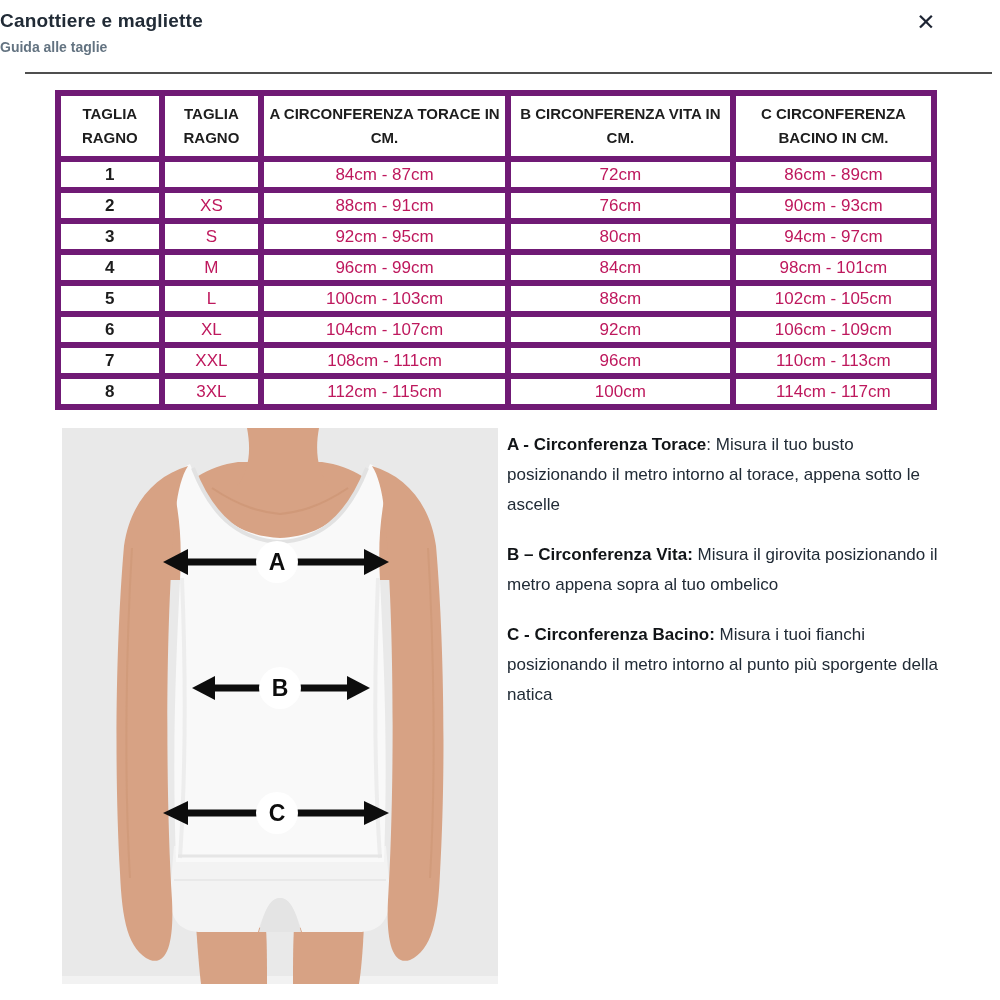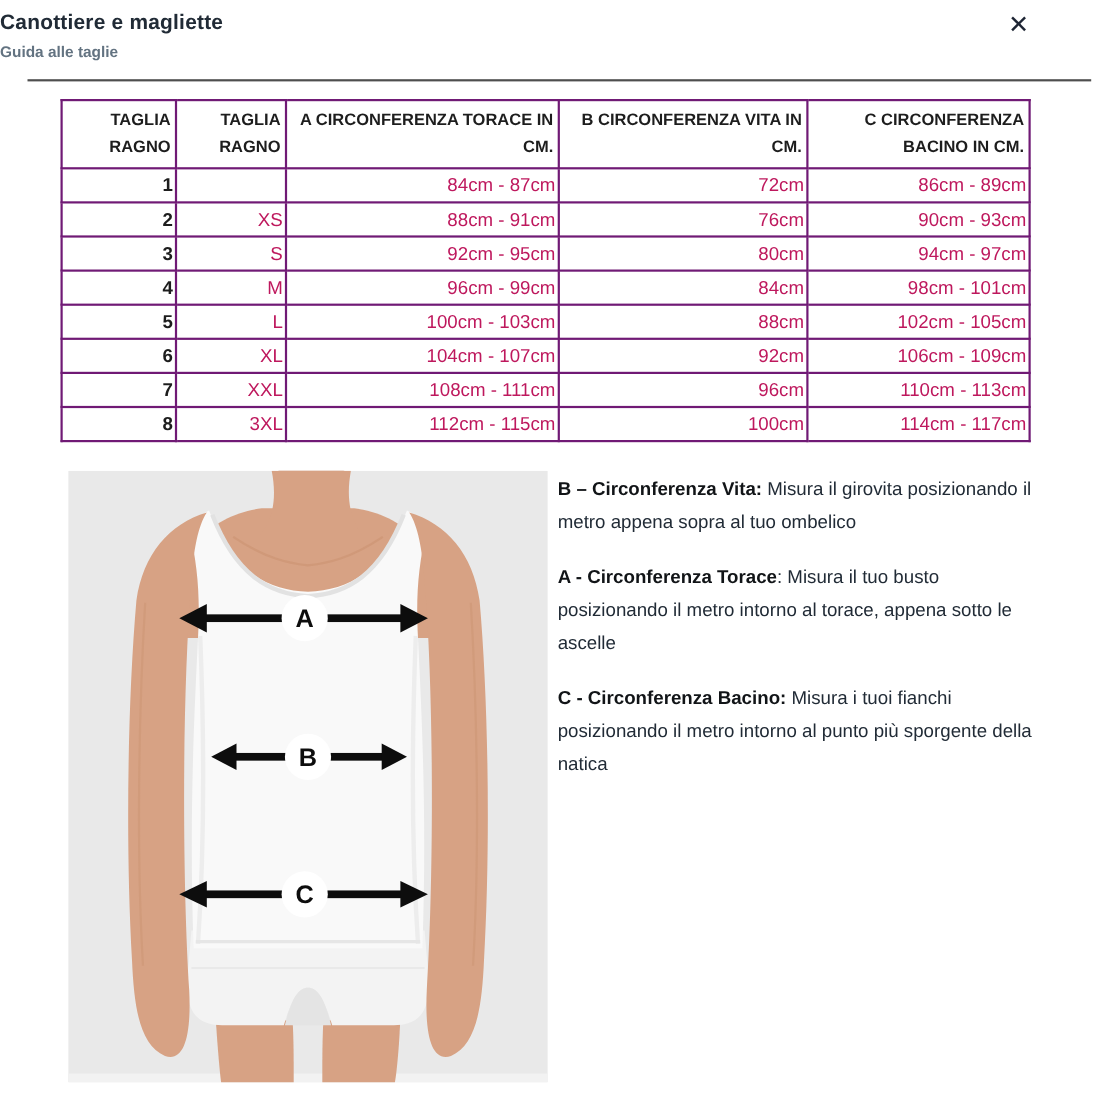--- a/index.html
+++ b/index.html
@@ -13,21 +13,21 @@
   .hdr .sub { font-size:14px; color:#637381; margin-top:7px;font-weight:bold; }
   .close-btn { position:absolute; top:6px; left:908px; width:36px; height:32px;
     background:none; border:none; cursor:pointer; font-size:23px; line-height:30px;
     color:#1d2433; font-weight:400; }
   .divider { position:absolute; top:72px; left:25px; width:967px; height:0;
     border:none; border-top:2px solid #4f4f4f; }
 
   
   table.sizes { position:absolute; top:90px; left:55px; width:882px;
     border-collapse:collapse; table-layout:fixed; }
-  table.sizes th, table.sizes td { border:2px solid #701a75; text-align:right; vertical-align:middle; }
+  table.sizes th, table.sizes td { border:6px solid #701a75; text-align:center; vertical-align:middle; }
   table.sizes th { font-size:15px; font-weight:700; color:#1d1d1d; line-height:24px; padding:6px 4px; }
   table.sizes td { font-size:17px; font-weight:400; color:#be185d; height:31px; padding:0 2px; }
   table.sizes td.c-num { font-weight:700; color:#1d1d1d; }
   table.sizes .w1{width:100px}.w2{width:96px}.w3{width:238px}.w4{width:217px}.w5{width:194px}
 
   
   .photo { position:absolute; top:428px; left:62px; width:436px; height:556px; }
   .photo svg { display:block; }
 
   .instructions { position:absolute; top:430px; left:507px; width:450px; }
@@ -178,18 +178,18 @@
         <rect x="118" y="381.5" width="200" height="7"></rect>
         <polygon points="101,385 126,373 126,397"></polygon>
         <polygon points="327,385 302,373 302,397"></polygon>
         <circle cx="215" cy="385" r="21" fill="#ffffff"></circle>
         <text x="215" y="393" text-anchor="middle" font-size="23" font-weight="bold" fill="#0d0d0d">C</text>
       </g>
     </svg>
   </div>
 
   <div class="instructions">
+    <p><b>A - Circonferenza Torace</b><span>: Misura il tuo busto posizionando il metro intorno al torace, appena sotto le ascelle</span></p>
     <p><b>B – Circonferenza Vita:</b><span> Misura il girovita posizionando il metro appena sopra al tuo ombelico</span></p>
-    <p><b>A - Circonferenza Torace</b><span>: Misura il tuo busto posizionando il metro intorno al torace, appena sotto le ascelle</span></p>
     <p><b>C - Circonferenza Bacino:</b><span> Misura i tuoi fianchi posizionando il metro intorno al punto più sporgente della natica</span></p>
   </div>
 
 </div>
 
 </body></html>

